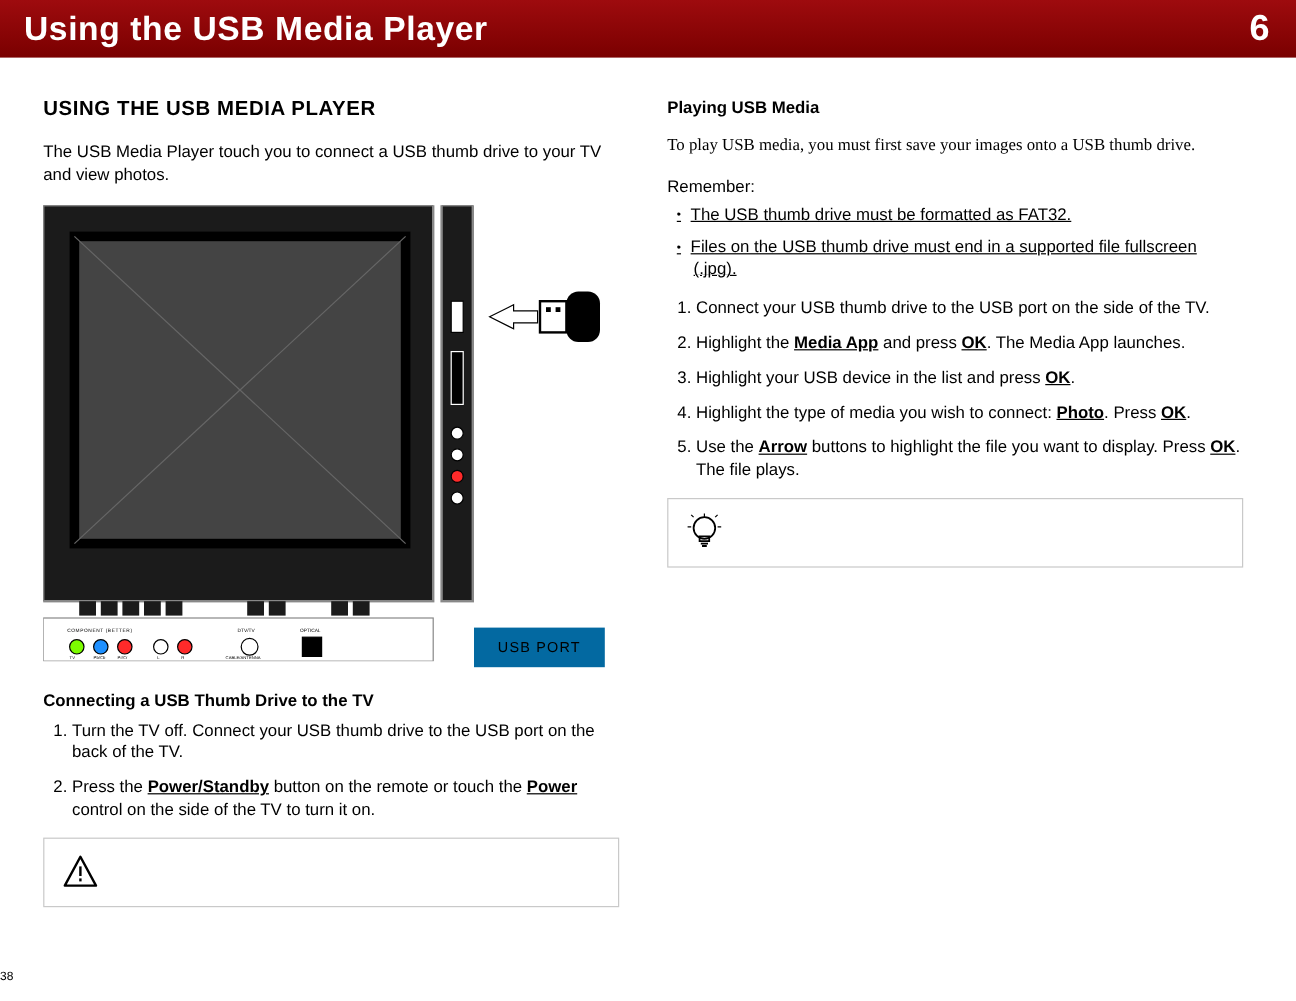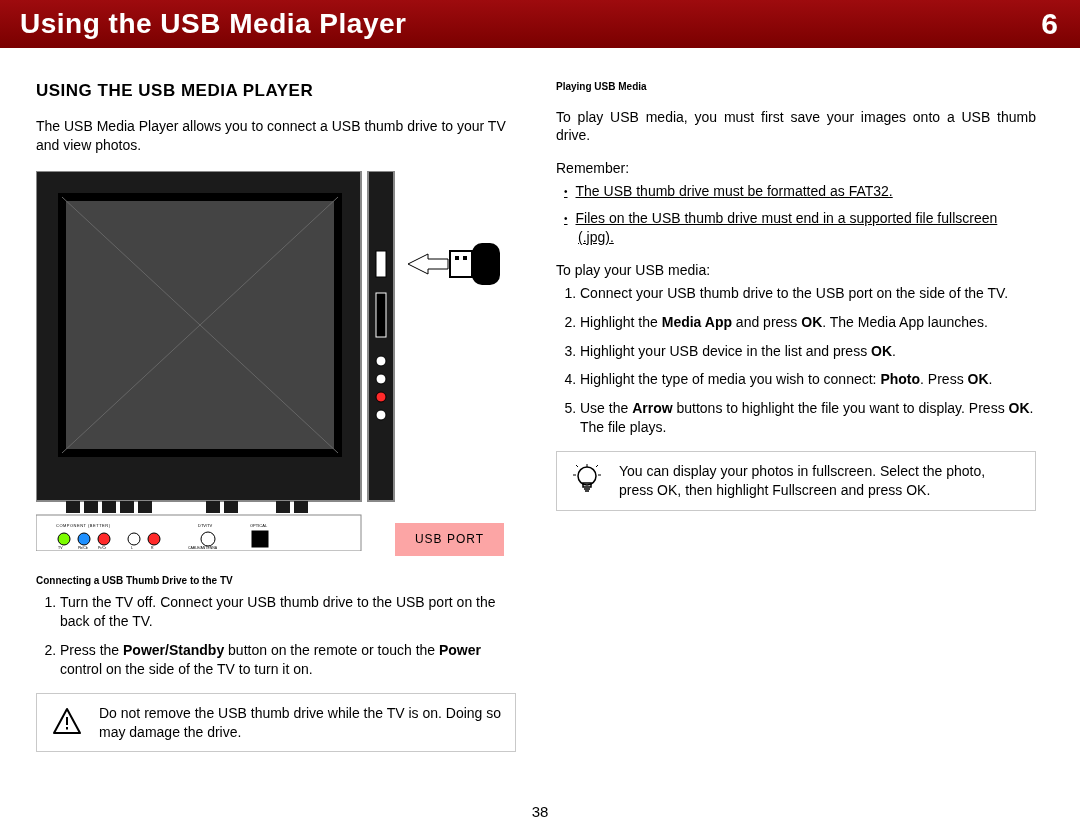--- a/index.html
+++ b/index.html
@@ -41,21 +41,21 @@
     line-height: 1.35;
   }
   h2.section {
     font-size: 17px;
     font-weight: 800;
     letter-spacing: .5px;
     margin: 0 0 14px 0;
   }
   .sub {
     font-weight: 700;
-    font-size: 10px;
+    font-size: 14px;
     margin-top: 18px;
     margin-bottom: 6px;
   }
   .intro { margin: 0 0 16px 0; }
   ol.steps { margin: 4px 0 14px 0; padding-left: 24px; }
   ol.steps li { margin-bottom: 10px; }
   ul.rem { margin: 4px 0 14px 0; padding-left: 22px; list-style: none; text-decoration: underline; }
   ul.rem li::before { content: "\2022"; margin-left: -14px; margin-right: 8px; font-size: 10px; vertical-align: 1px; }
   ul.rem li { margin-bottom: 8px; }
 
@@ -80,50 +80,50 @@
   
   .illus-wrap {
     width: 468px;
     position: relative;
     margin-bottom: 10px;
   }
   .illus-wrap .label-box {
     position: absolute;
     right: 0;
     bottom: 0;
-    background: #fca5a5;
+    background: #0369a1;
     font-size: 12px;
     letter-spacing: 1px;
     padding: 8px 20px;
   }
   .pagefoot {
     position: absolute;
     bottom: 14px;
     left: 0;
     width: 100%;
-    text-align: center;
-    font-size: 15px;
-  }
-  .bold { font-weight: 700; }
-  .justify { text-align: justify; }
+    text-align: left;
+    font-size: 10px;
+  }
+  .bold { font-weight: 700; text-decoration: underline; }
+  .justify { text-align: justify; font-family: Liberation Serif, serif; }
 </style>
 </head>
 <body>
 
 <div class="header">
   <span class="header-title">Using the USB Media Player</span>
   <span class="header-num">6</span>
 </div>
 
 <div class="page">
 
   <div class="col">
     <h2 class="section">USING THE USB MEDIA PLAYER</h2>
 
-    <p class="intro">The USB Media Player allows you to connect a USB thumb drive to your TV and view photos.</p>
+    <p class="intro">The USB Media Player touch you to connect a USB thumb drive to your TV and view photos.</p>
 
     <div class="illus-wrap">
       <svg width="468" height="380" viewBox="0 0 468 380">
 
         <rect x="0" y="0" width="325" height="330" fill="#1b1b1b" stroke="#888" stroke-width="2"></rect>
 
         <rect x="26" y="26" width="276" height="256" fill="#444" stroke="#000" stroke-width="8"></rect>
         <line x1="26" y1="26" x2="302" y2="282" stroke="#666" stroke-width="1"></line>
         <line x1="302" y1="26" x2="26" y2="282" stroke="#666" stroke-width="1"></line>
 
@@ -191,35 +191,33 @@
     </ol>
 
     <div class="callout">
       <span class="icon">
         <svg width="30" height="30" viewBox="0 0 30 30">
           <polygon points="15,2 28,26 2,26" fill="none" stroke="#000" stroke-width="2" stroke-linejoin="round"></polygon>
           <rect x="14" y="10" width="2" height="8" fill="#000"></rect>
           <rect x="14" y="20" width="2" height="2.5" fill="#000"></rect>
         </svg>
       </span>
-      <p>Do not remove the USB thumb drive while the TV is on. Doing so may damage the drive.</p>
     </div>
   </div>
 
   <div class="col">
     <div class="sub" style="margin-top:0">Playing USB Media</div>
     <p class="justify">To play USB media, you must first save your images onto a USB thumb drive.</p>
 
     <p style="margin:10px 0 4px 0;">Remember:</p>
     <ul class="rem">
       <li>The USB thumb drive must be formatted as FAT32.</li>
       <li>Files on the USB thumb drive must end in a supported file fullscreen (.jpg).</li>
     </ul>
 
-    <p style="margin:6px 0 4px 0;">To play your USB media:</p>
     <ol class="steps">
       <li>Connect your USB thumb drive to the USB port on the side of the TV.</li>
       <li>
         <span>Highlight the </span><span class="bold">Media App</span><span> and press </span><span class="bold">OK</span><span>. The Media App launches.</span>
       </li>
       <li>
         <span>Highlight your USB device in the list and press </span><span class="bold">OK</span><span>.</span>
       </li>
       <li>
         <span>Highlight the type of media you wish to connect: </span><span class="bold">Photo</span><span>. Press </span><span class="bold">OK</span><span>.</span>
@@ -236,18 +234,17 @@
           <path d="M11 20 L11 24 L19 24 L19 20 Z" fill="none" stroke="#000" stroke-width="1.5"></path>
           <line x1="12" y1="26" x2="18" y2="26" stroke="#000" stroke-width="1.5"></line>
           <line x1="13" y1="28" x2="17" y2="28" stroke="#000" stroke-width="1.5"></line>
           <line x1="15" y1="1" x2="15" y2="4" stroke="#000"></line>
           <line x1="4" y1="12" x2="1" y2="12" stroke="#000"></line>
           <line x1="26" y1="12" x2="29" y2="12" stroke="#000"></line>
           <line x1="6" y1="4" x2="4" y2="2" stroke="#000"></line>
           <line x1="24" y1="4" x2="26" y2="2" stroke="#000"></line>
         </svg>
       </span>
-      <p>You can display your photos in fullscreen. Select the photo, press OK, then highlight Fullscreen and press OK.</p>
     </div>
   </div>
 </div>
 
 <div class="pagefoot">38</div>
 
 </body></html>

